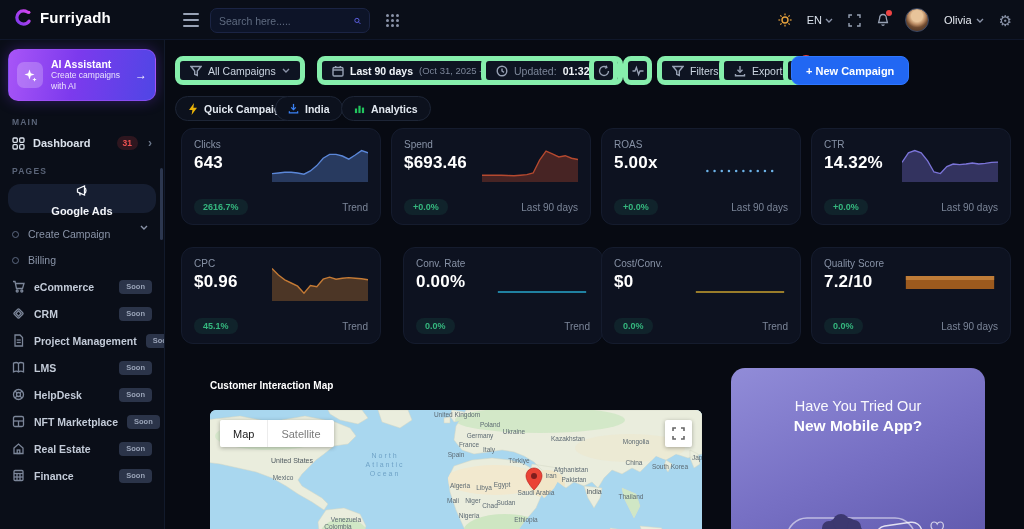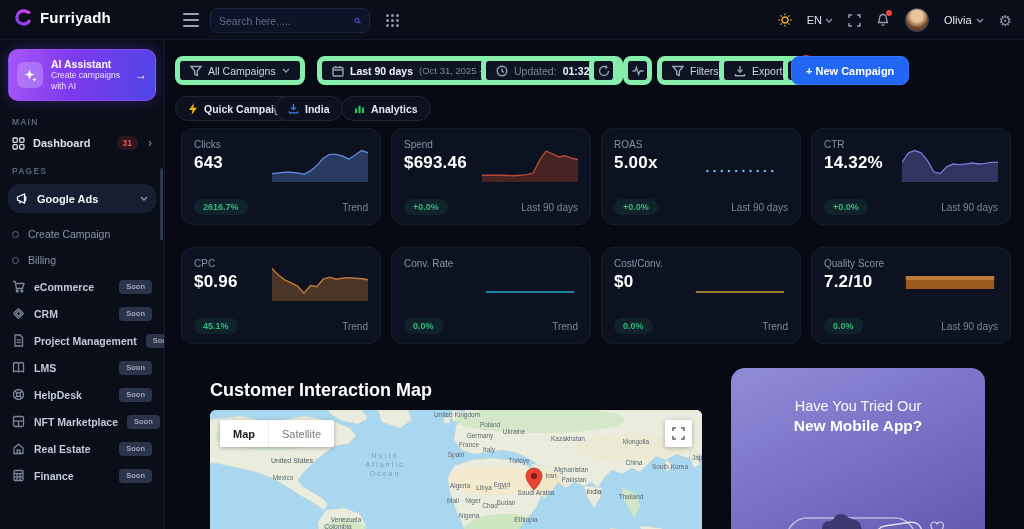--- a/index.html
+++ b/index.html
@@ -45,21 +45,21 @@
   .ai-t1 { font-size:10.5px; font-weight:bold; color:#fff; }
   .ai-t2 { font-size:8.5px; color:rgba(255,255,255,.85); line-height:1.25; width:74px; }
   .ai-arrow { margin-left:auto; color:#fff; font-size:12px; }
   .sec-label { margin:10px 12px 3px; font-size:8.5px; letter-spacing:1.2px; color:#5a6478; font-weight:bold; }
   .side-item { height:26px; display:flex; align-items:center; gap:8px; padding:0 12px;
     font-size:11px; font-weight:bold; color:#dbe2ec; cursor:pointer; }
   .side-item svg { flex:none; }
   .cnt-badge { margin-left:auto; background:rgba(239,68,68,.16); color:#f05252; font-size:8.5px;
     font-weight:bold; padding:2px 6px; border-radius:9px; }
   .chev-r { color:#6b7689; font-size:12px; margin-left:2px; }
-  .side-item.active { margin:8px 8px; padding:0 8px; height:29px; background:#161e31; border-radius:12px; color:#f4f6fa; }
+  .side-item.active { margin:8px 8px; padding:0 8px; height:29px; background:#161e31; border-radius:12px; color:#f4f6fa;flex-direction:column; }
   .side-item.active .chevd { margin-left:auto; }
   .sub-item { height:26px; display:flex; align-items:center; gap:9px; padding-left:12px;
     font-size:10.5px; color:#8a94a8; cursor:pointer; }
   .sub-dot { width:7px; height:7px; border:1px solid #5c6880; border-radius:50%; flex:none; }
   .soon-item { height:27px; display:flex; align-items:center; gap:9px; padding:0 12px;
     font-size:10.5px; font-weight:bold; color:#c3cbd8; cursor:pointer; white-space:nowrap; }
   .soon-item svg { flex:none; color:#7c8699; }
   .soon { margin-left:auto; background:#2b3449; color:#9aa4b8; font-size:7.5px; font-weight:bold;
     padding:2.5px 7px; border-radius:4px; }
   .sb-thumb { position:absolute; right:1px; top:128px; width:3px; height:72px; background:#2c374f; border-radius:2px; }
@@ -89,27 +89,27 @@
     border-radius:12px; padding:10px 12px; }
   .kpi .klabel { font-size:10px; color:#8792a6; }
   .kpi .kvalue { font-size:17px; font-weight:bold; color:#fff; margin-top:3px; letter-spacing:.2px; }
   .kpi .spark { position:absolute; right:12px; top:15px; width:96px; height:40px; }
   .kfoot { position:absolute; left:12px; right:12px; bottom:9px; display:flex; justify-content:space-between; align-items:center; }
   .gbadge { background:rgba(52,211,153,.09); color:#35b87f; font-size:9px; font-weight:bold;
     padding:3px 9px; border-radius:10px; }
   .ftext { font-size:10px; color:#7c8699; }
 
   
-  .map-title { position:absolute; left:45px; top:340px; font-size:18px; font-weight:bold; color:#fff; }
+  .map-title { position:absolute; left:45px; top:340px; font-size:10px; font-weight:bold; color:#fff; }
   .map-card { position:absolute; left:45px; top:370px; width:492px; height:160px; overflow:hidden;
     border-radius:6px 6px 0 0; background:#a9d7ef; }
   .map-ctl { position:absolute; left:10px; top:10px; height:27px; display:flex;
     box-shadow:0 1px 4px rgba(0,0,0,.3); border-radius:2px; overflow:hidden; cursor:pointer; }
   .map-ctl .mb { background:#fff; font-size:11px; display:flex; align-items:center; justify-content:center; padding:0 13px; }
-  .map-ctl .mb.on { font-weight:bold; color:#1a1a1a; }
+  .map-ctl .mb.on { font-weight:normal; color:#1a1a1a; }
   .map-ctl .mb.off { color:#7b7b7b; border-left:1px solid #ececec; }
   .fs-btn { position:absolute; right:10px; top:10px; width:27px; height:27px; background:#fff;
     display:flex; align-items:center; justify-content:center; box-shadow:0 1px 4px rgba(0,0,0,.3);
     border-radius:2px; cursor:pointer; }
   .mlabel { font-size:6.5px; fill:#5d6a73; text-anchor:middle; font-family:"Liberation Sans",sans-serif; }
   .mlabel.big { font-size:7px; fill:#4e585f; }
   .mlabel.ocean { fill:#6fa3c7; font-size:7px; letter-spacing:2px; }
 
   
   .promo { position:absolute; left:566px; top:328px; width:254px; height:200px; border-radius:14px;
@@ -486,22 +486,23 @@
     <div class="kvalue">$0.96</div>
     <svg class="spark" viewBox="0 0 100 40" preserveAspectRatio="none">
         <polygon points="0.0,5.6 6.7,12.0 13.3,16.8 20.0,20.0 26.7,23.2 33.3,30.2 40.0,22.6 46.7,23.8 53.3,16.2 60.0,14.2 66.7,16.2 73.3,15.2 80.0,14.6 86.7,15.2 93.3,15.8 100.0,16.8 100,38 0,38" fill="#c47a35" fill-opacity="0.35"></polygon>
         <polyline points="0.0,5.6 6.7,12.0 13.3,16.8 20.0,20.0 26.7,23.2 33.3,30.2 40.0,22.6 46.7,23.8 53.3,16.2 60.0,14.2 66.7,16.2 73.3,15.2 80.0,14.6 86.7,15.2 93.3,15.8 100.0,16.8" fill="none" stroke="#c47a35" stroke-width="1.4"></polyline>
       </svg>
     <div class="kfoot">
         <span class="gbadge">45.1%</span>
       <span class="ftext">Trend</span>
       </div>
   </div>
-  <div class="kpi" style="left:226px;top:207px;">
+  <div class="kpi" style="left:238px;top:207px;">
     <div class="klabel">Conv. Rate</div>
+    <div class="kvalue">0.00%</div>
     <svg class="spark" viewBox="0 0 100 40" preserveAspectRatio="none">
         <line x1="4" y1="29" x2="96" y2="29" stroke="#27a7cc" stroke-width="1.6"></line>
       </svg>
     <div class="kfoot">
         <span class="gbadge">0.0%</span>
       <span class="ftext">Trend</span>
       </div>
   </div>
   <div class="kpi" style="left:436px;top:207px;">
     <div class="klabel">Cost/Conv.</div>

